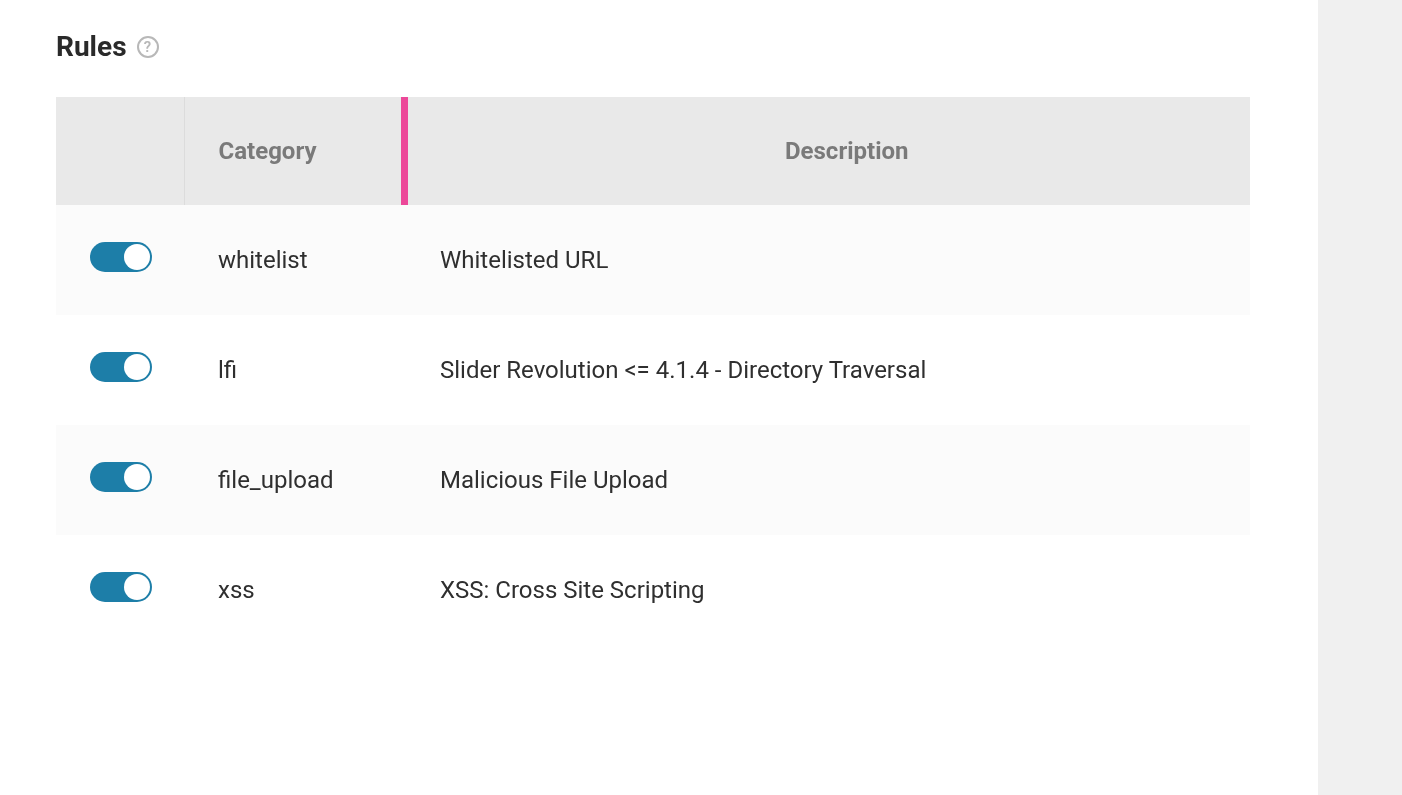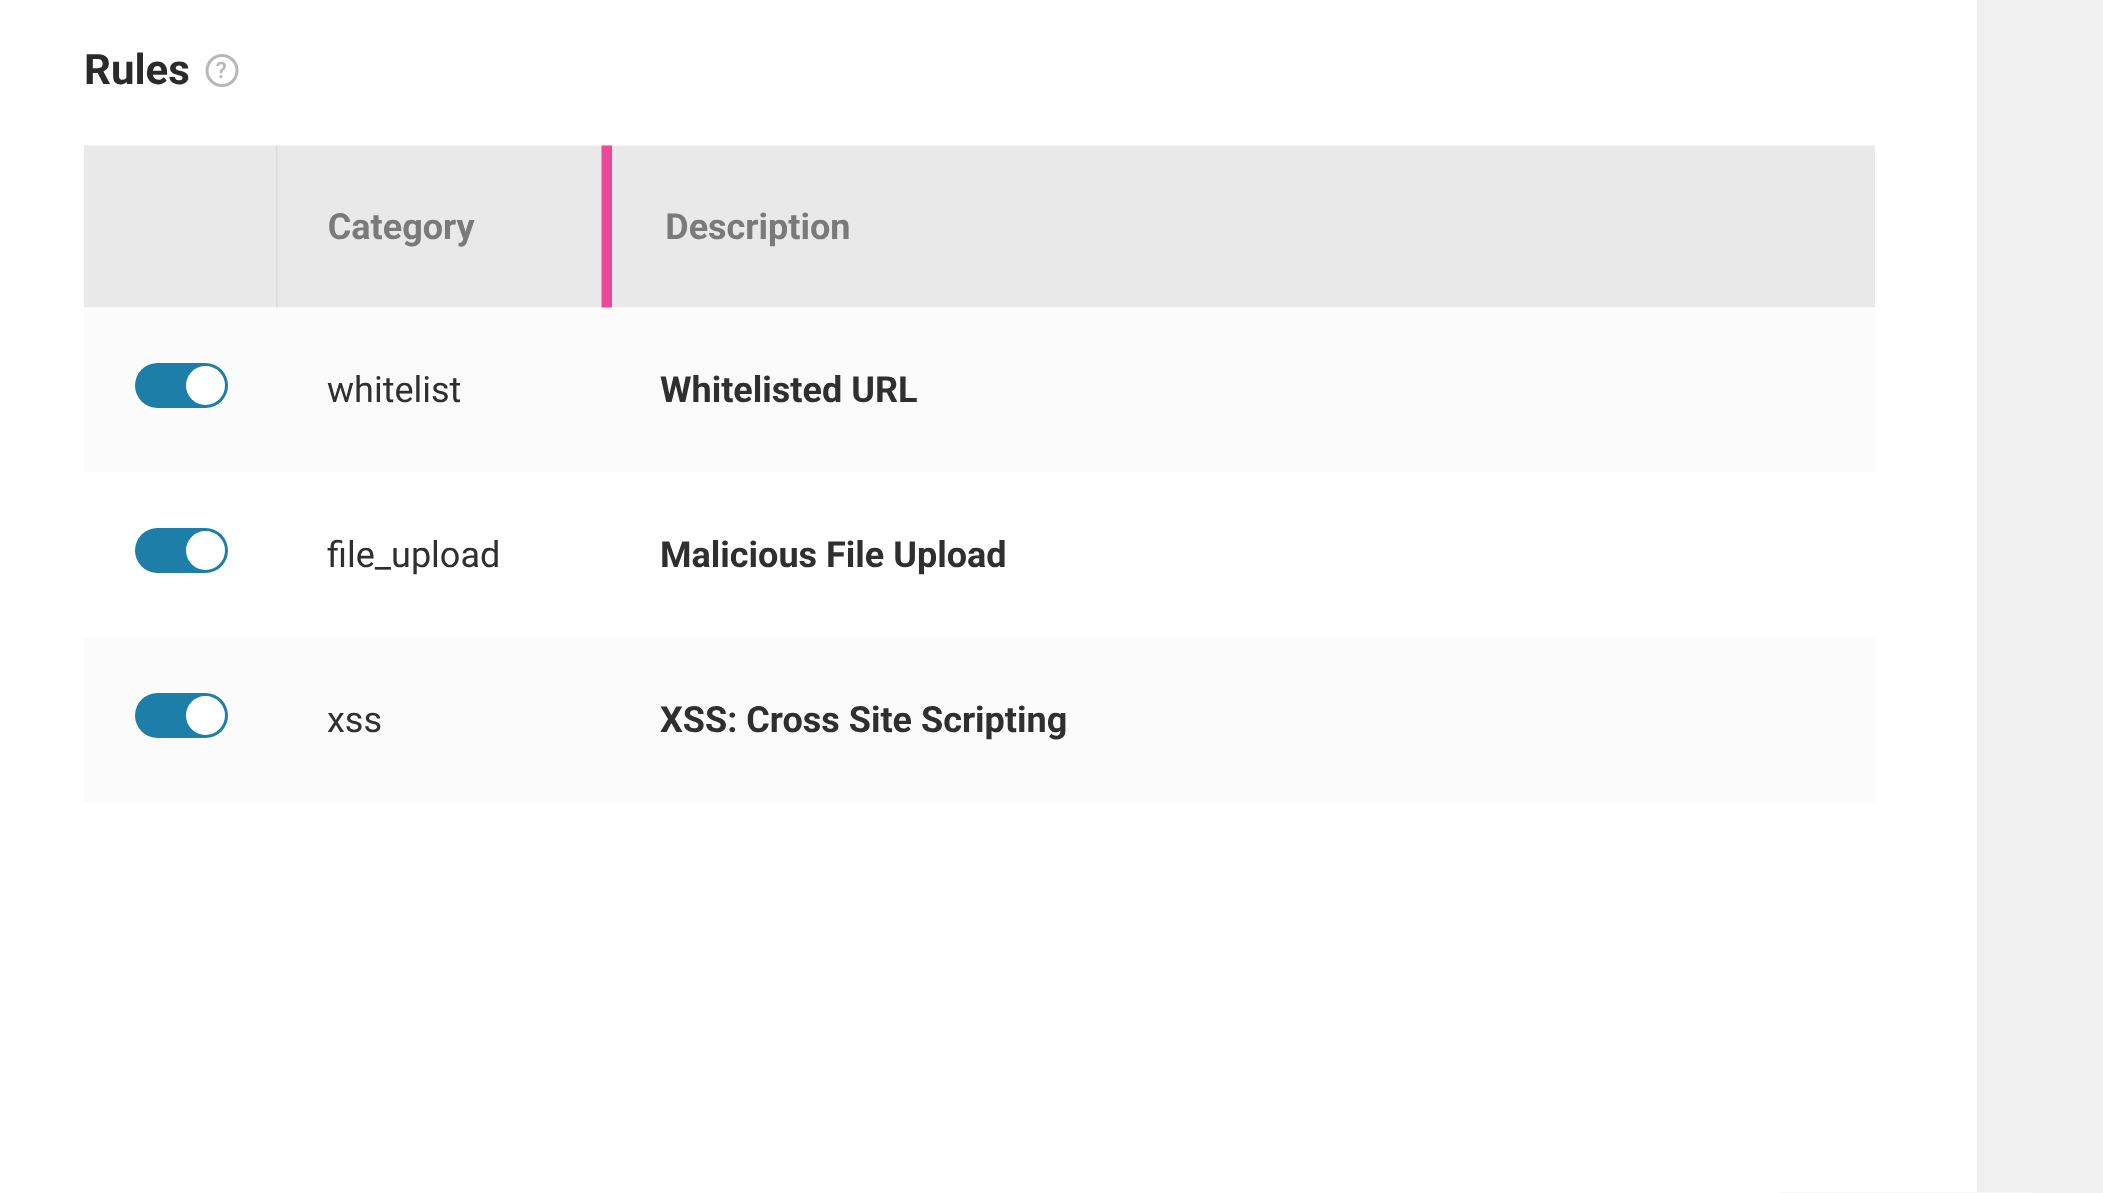--- a/index.html
+++ b/index.html
@@ -67,20 +67,21 @@
       width: 128px;
       border-right: 1px solid #dcdcdc;
     }
     .rules-table th.col-category {
       width: 220px;
       padding-left: 34px;
       border-right: 7px solid #ec4899;
     }
     .rules-table th.col-description {
       padding-left: 36px;
+      text-align: center;
     }
     .rules-table tbody tr {
       height: 110px;
     }
     .rules-table tbody tr:nth-child(odd) {
       background: #fbfbfb;
     }
     .rules-table tbody tr:nth-child(even) {
       background: #ffffff;
     }
@@ -90,21 +91,20 @@
       vertical-align: middle;
     }
     .rules-table td.col-toggle {
       padding-left: 34px;
     }
     .rules-table td.col-category {
       padding-left: 34px;
     }
     .rules-table td.col-description {
       padding-left: 36px;
-      font-weight: bold;
     }
     .toggle {
       width: 62px;
       height: 30px;
       background: #1d7ea8;
       border-radius: 30px;
       position: relative;
       cursor: pointer;
       display: inline-block;
     }
@@ -144,20 +144,29 @@
         </td>
         <td class="col-category">whitelist</td>
         <td class="col-description">Whitelisted URL</td>
       </tr>
       <tr>
         <td class="col-toggle">
           <span class="toggle">
             <span class="toggle-knob"></span>
           </span>
         </td>
+        <td class="col-category">lfi</td>
+        <td class="col-description">Slider Revolution &lt;= 4.1.4 - Directory Traversal</td>
+      </tr>
+      <tr>
+        <td class="col-toggle">
+          <span class="toggle">
+            <span class="toggle-knob"></span>
+          </span>
+        </td>
         <td class="col-category">file_upload</td>
         <td class="col-description">Malicious File Upload</td>
       </tr>
       <tr>
         <td class="col-toggle">
           <span class="toggle">
             <span class="toggle-knob"></span>
           </span>
         </td>
         <td class="col-category">xss</td>

